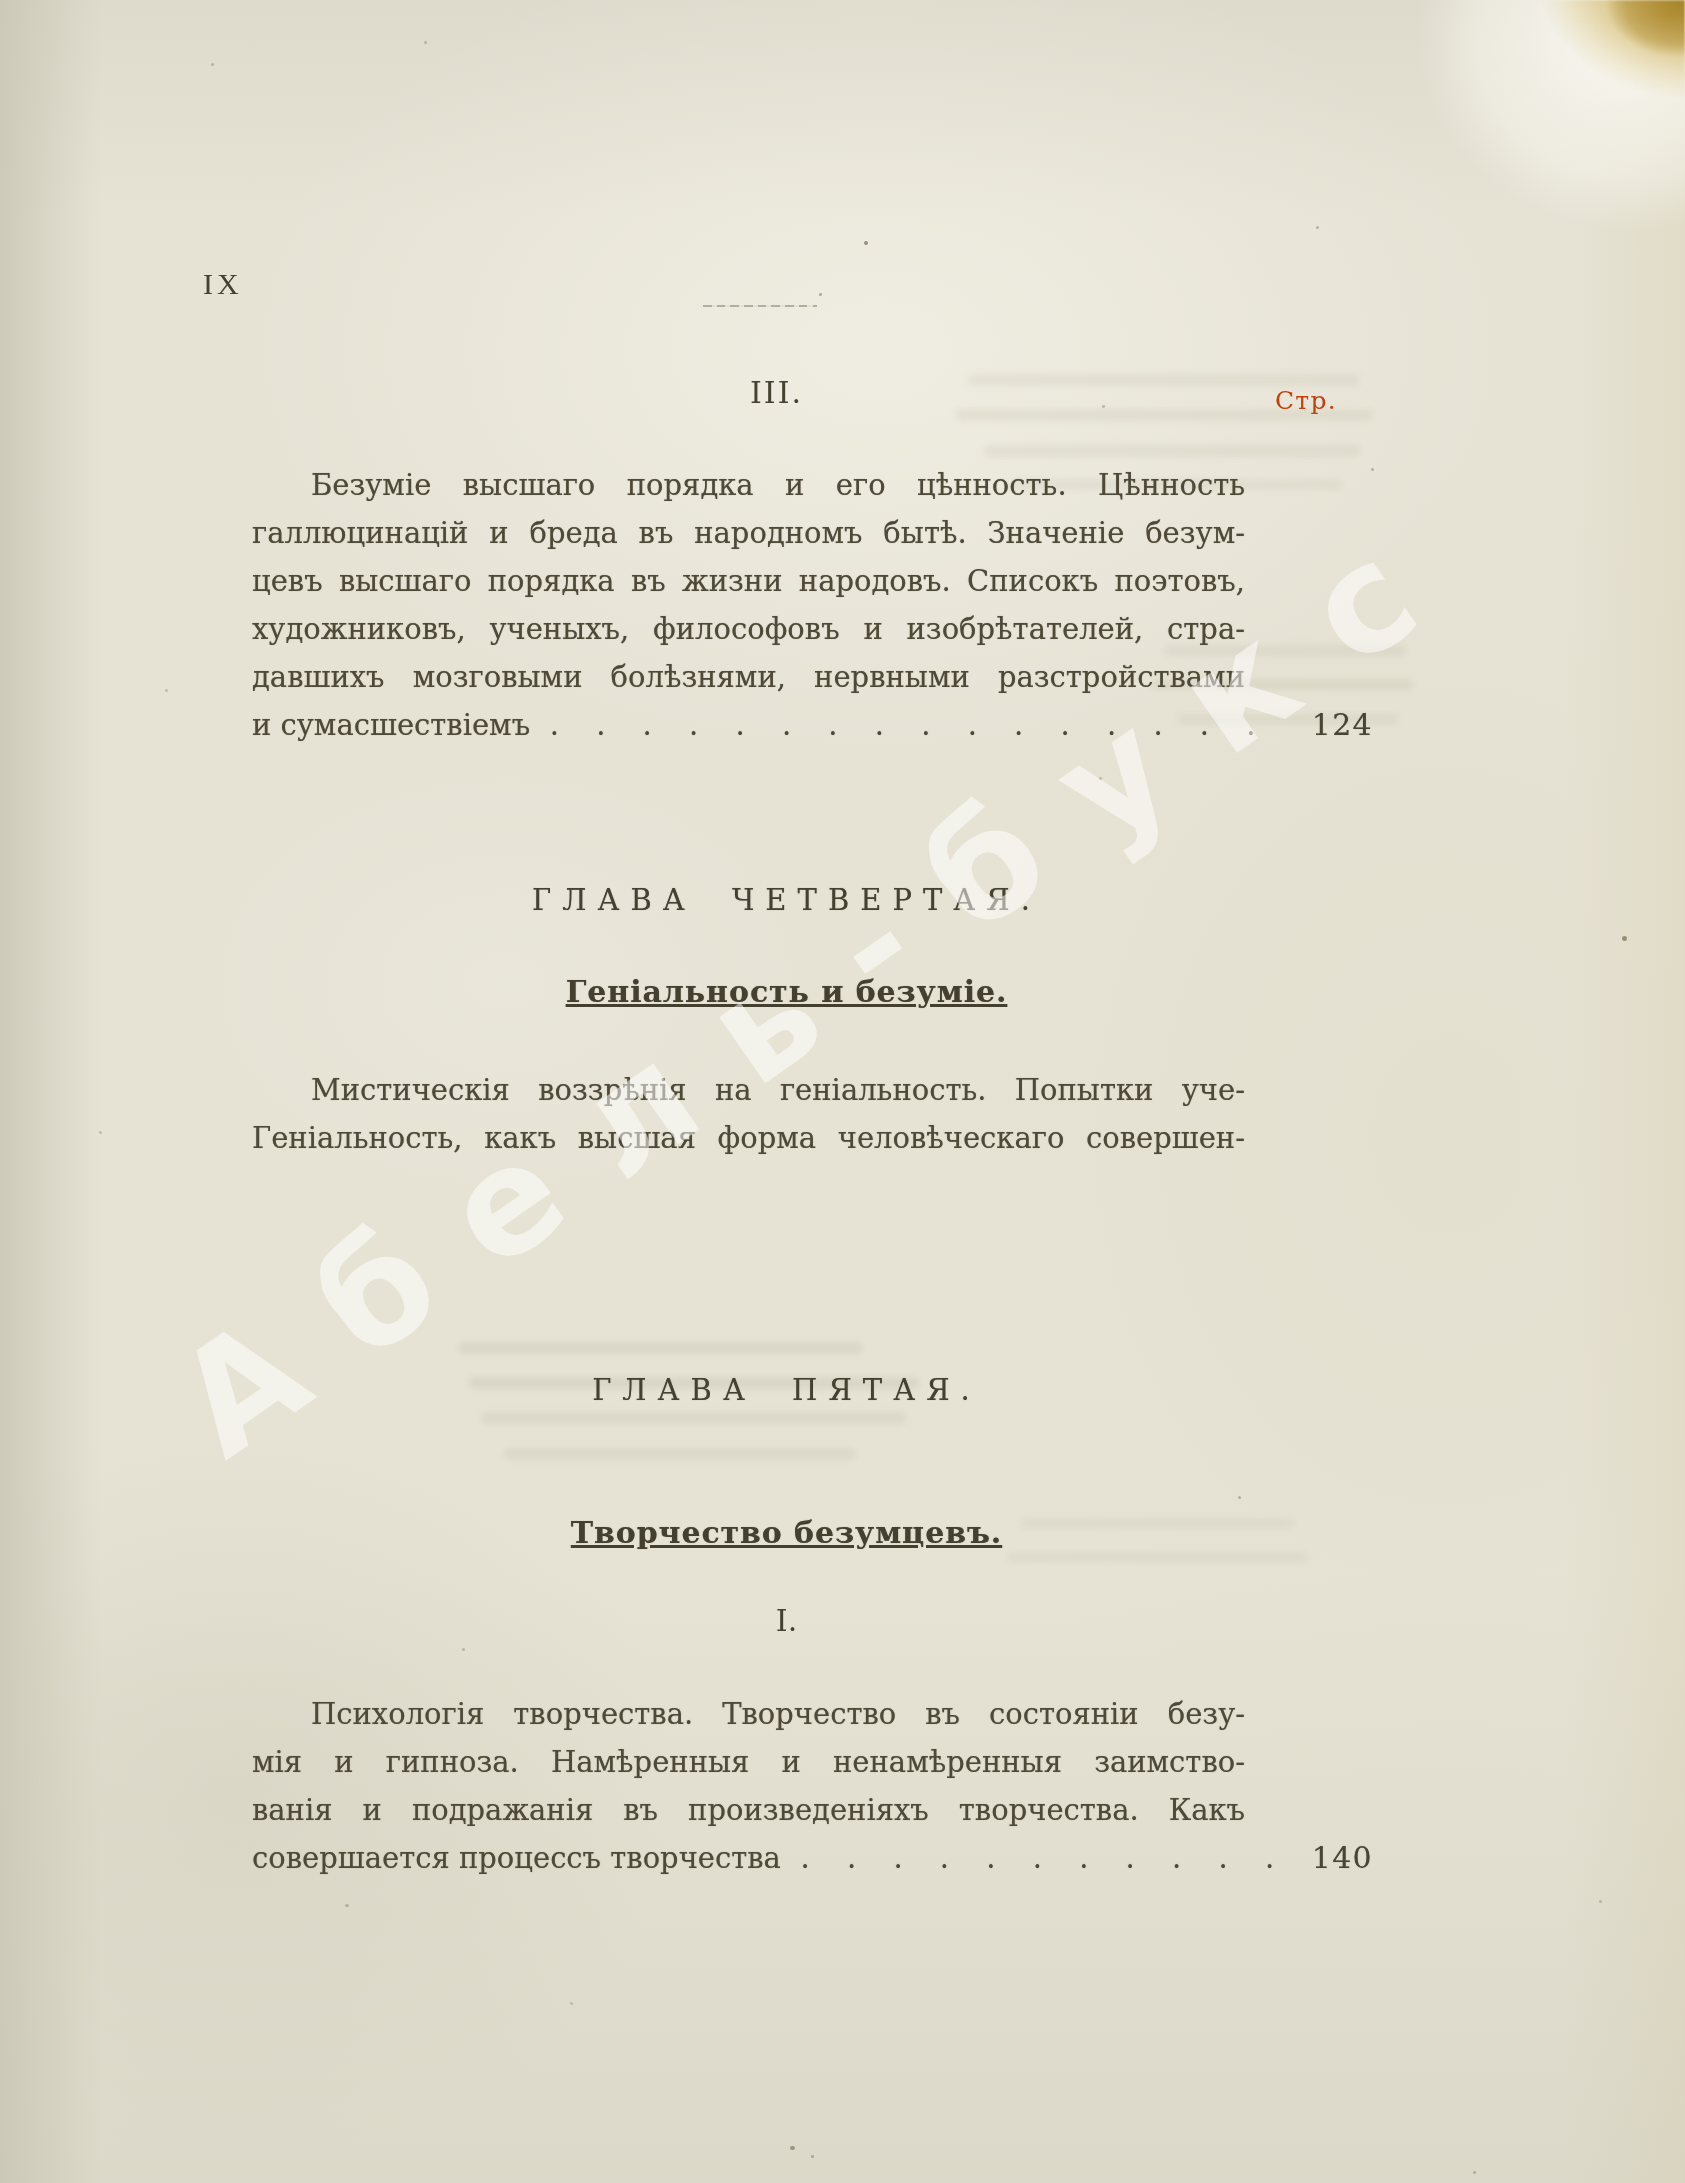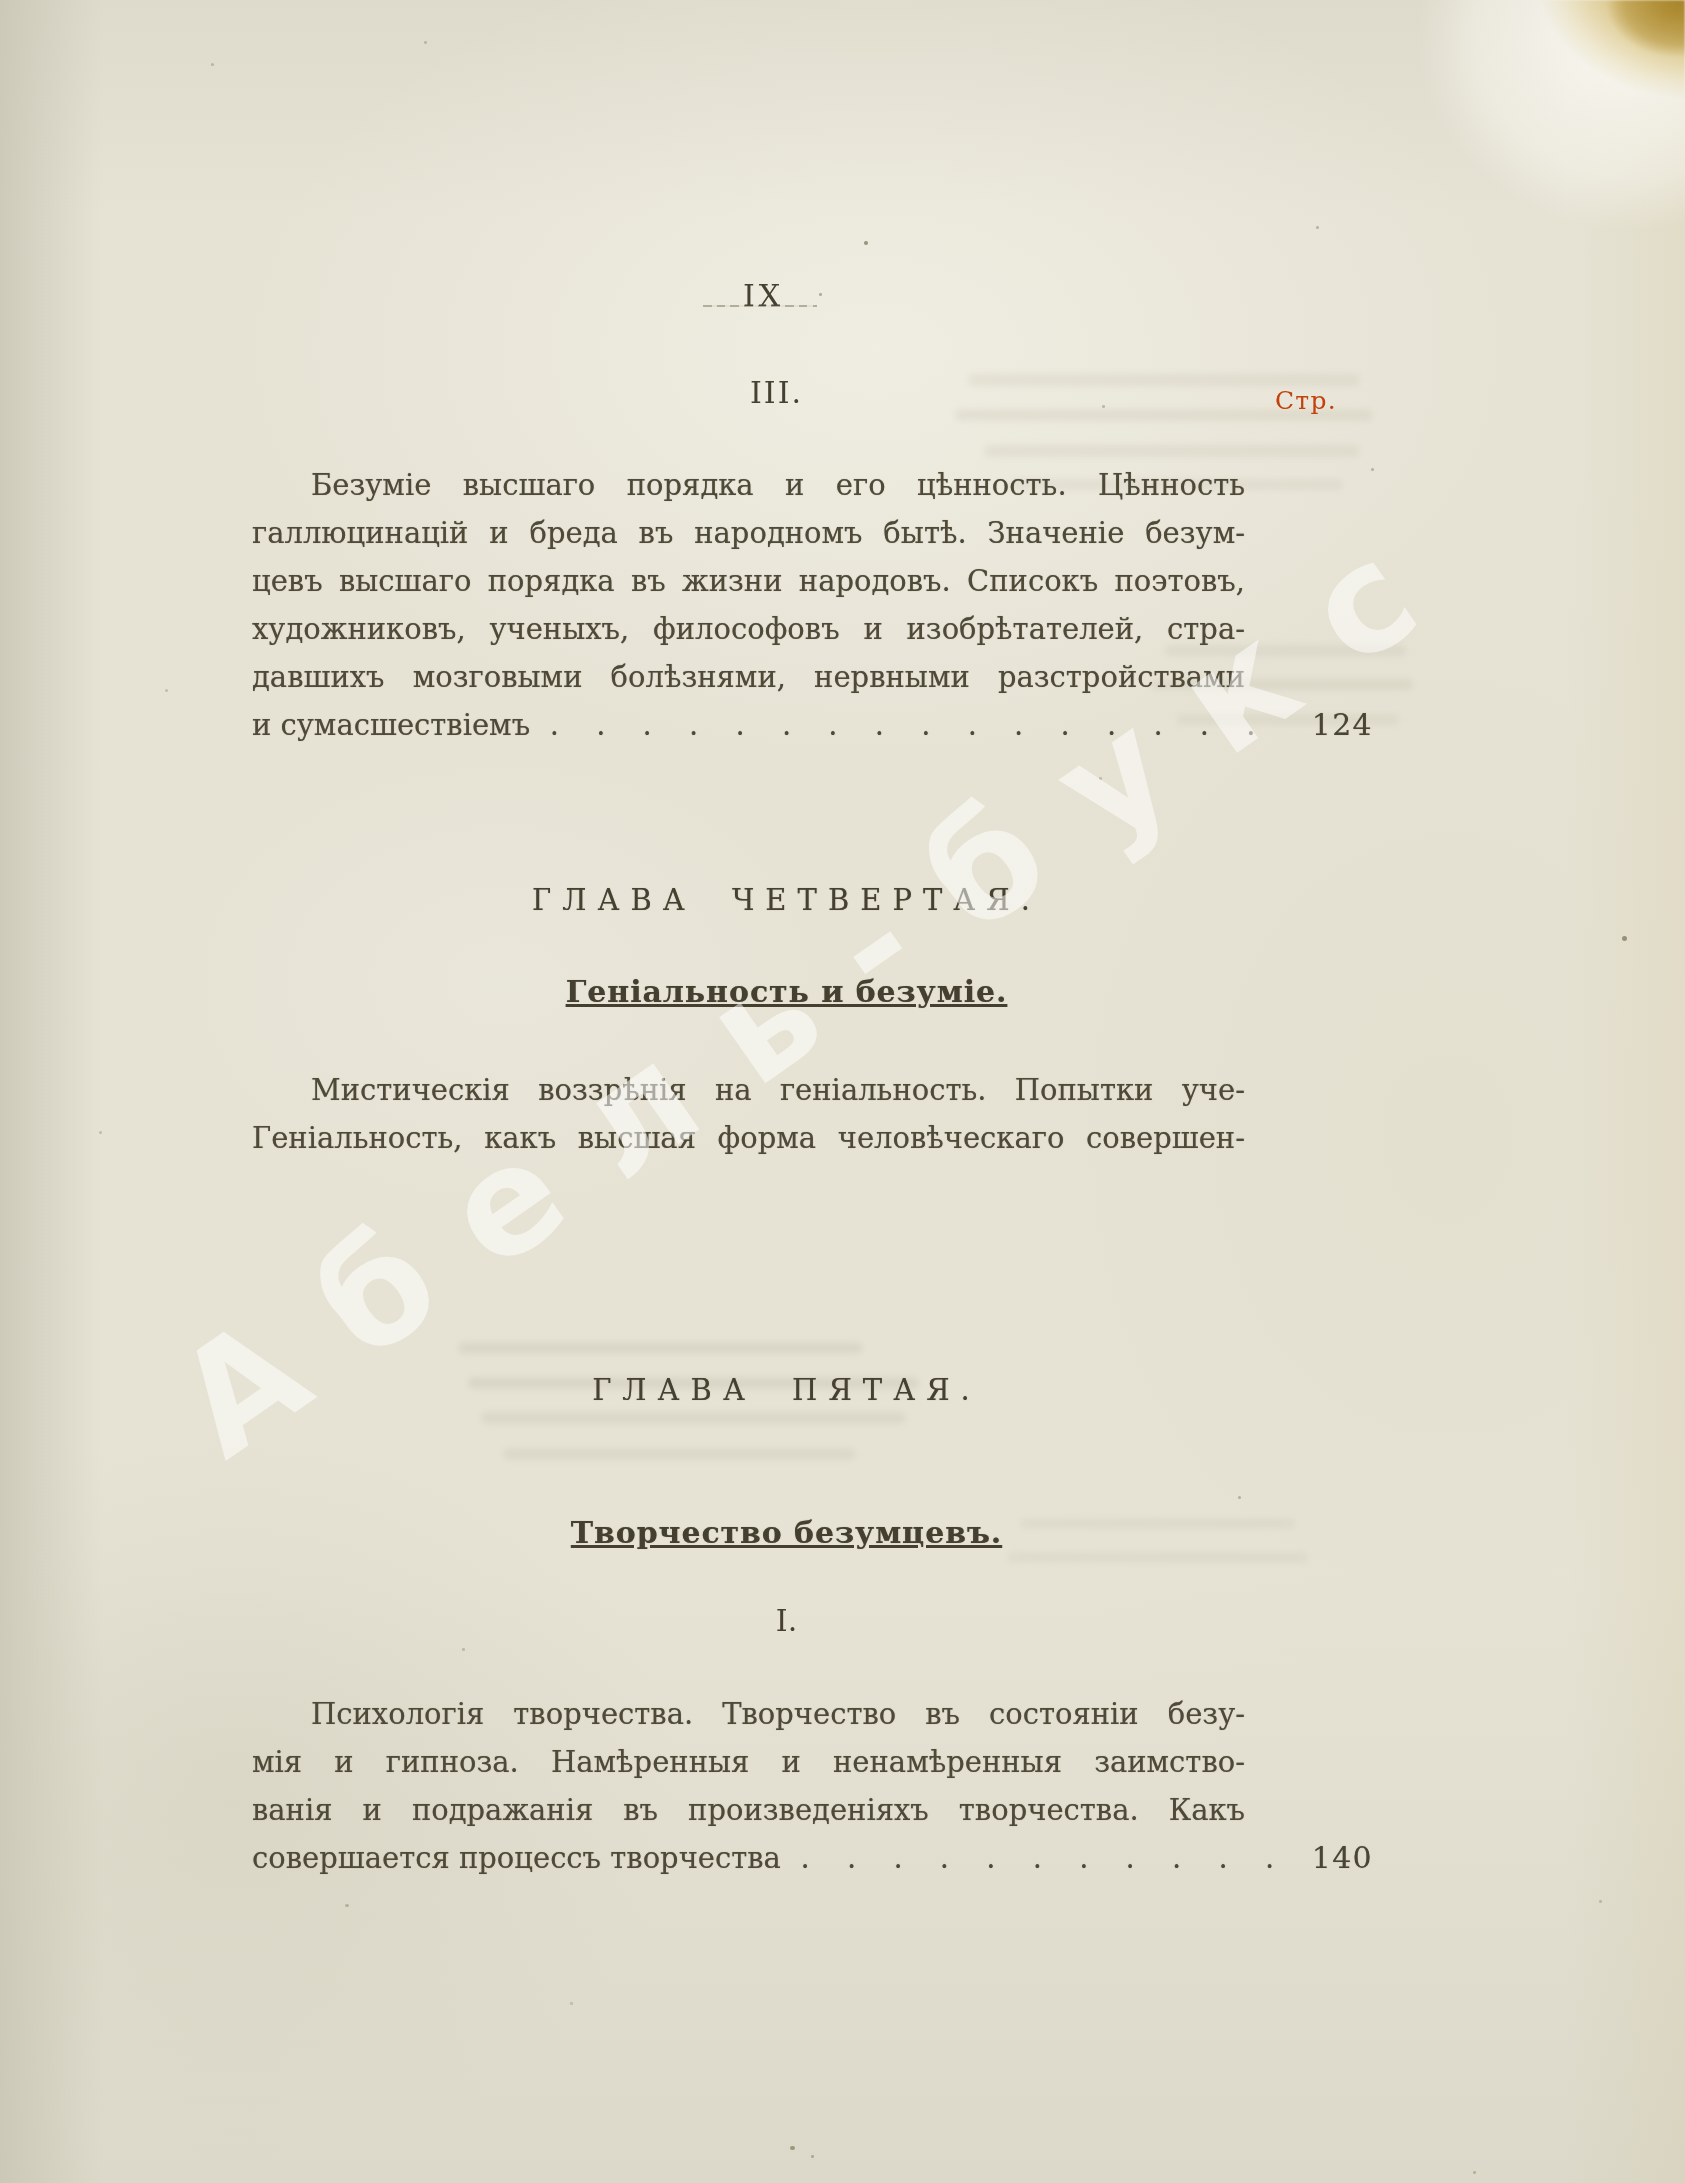--- a/index.html
+++ b/index.html
@@ -36,21 +36,21 @@
       radial-gradient(ellipse 196px 150px at 106% -12%, rgba(201,170,82,0.9) 28%, rgba(215,191,118,0.6) 55%, rgba(227,209,153,0.35) 70%, rgba(227,209,153,0) 82%);
     filter: blur(1px);
   }
   
   .ghost { position: absolute; background: #8f8a73; border-radius: 7.8px; filter: blur(3.3px); z-index: 2; pointer-events: none; }
   
   .speck { position: absolute; border-radius: 50%; background: #6f6040; z-index: 3; pointer-events: none; }
 
   
   .tblock { position: absolute; left: 252px; width: 1121px; z-index: 10; }
-  .folio-wrap { top: 272px; text-align: center; transform: translateX(-49px); font-size: 30px; letter-spacing: 3.9px; line-height: 47px; color: #45402f; }
+  .folio-wrap { top: 260px; text-align: left; transform: translateX(-49px); font-size: 30px; letter-spacing: 3.9px; line-height: 47px; color: #45402f; font-family: Liberation Serif, serif; }
   .folio-rule {
     position: absolute; left: 703px; top: 305px; width: 114px; height: 2px; z-index: 10;
     background: repeating-linear-gradient(90deg, rgba(96,90,68,0.42) 0 8.5px, rgba(96,90,68,0.07) 8.5px 13.7px);
   }
   .toc-row { top: 369px; line-height: 47px; }
   .section-numeral { text-align: center; transform: translateX(-36px); font-size: 30px; letter-spacing: 2px; color: #45402f; }
   .col-header { position: absolute; right: 36px; top: 7.8px; font-size: 25px; color: #c2410c; letter-spacing: 1.3px; }
 
   .entry { line-height: 48px; font-size: 29px; text-shadow: 0 0 0.9px rgba(70,64,48,0.5); }
   .entry-1 { top: 461px; }

